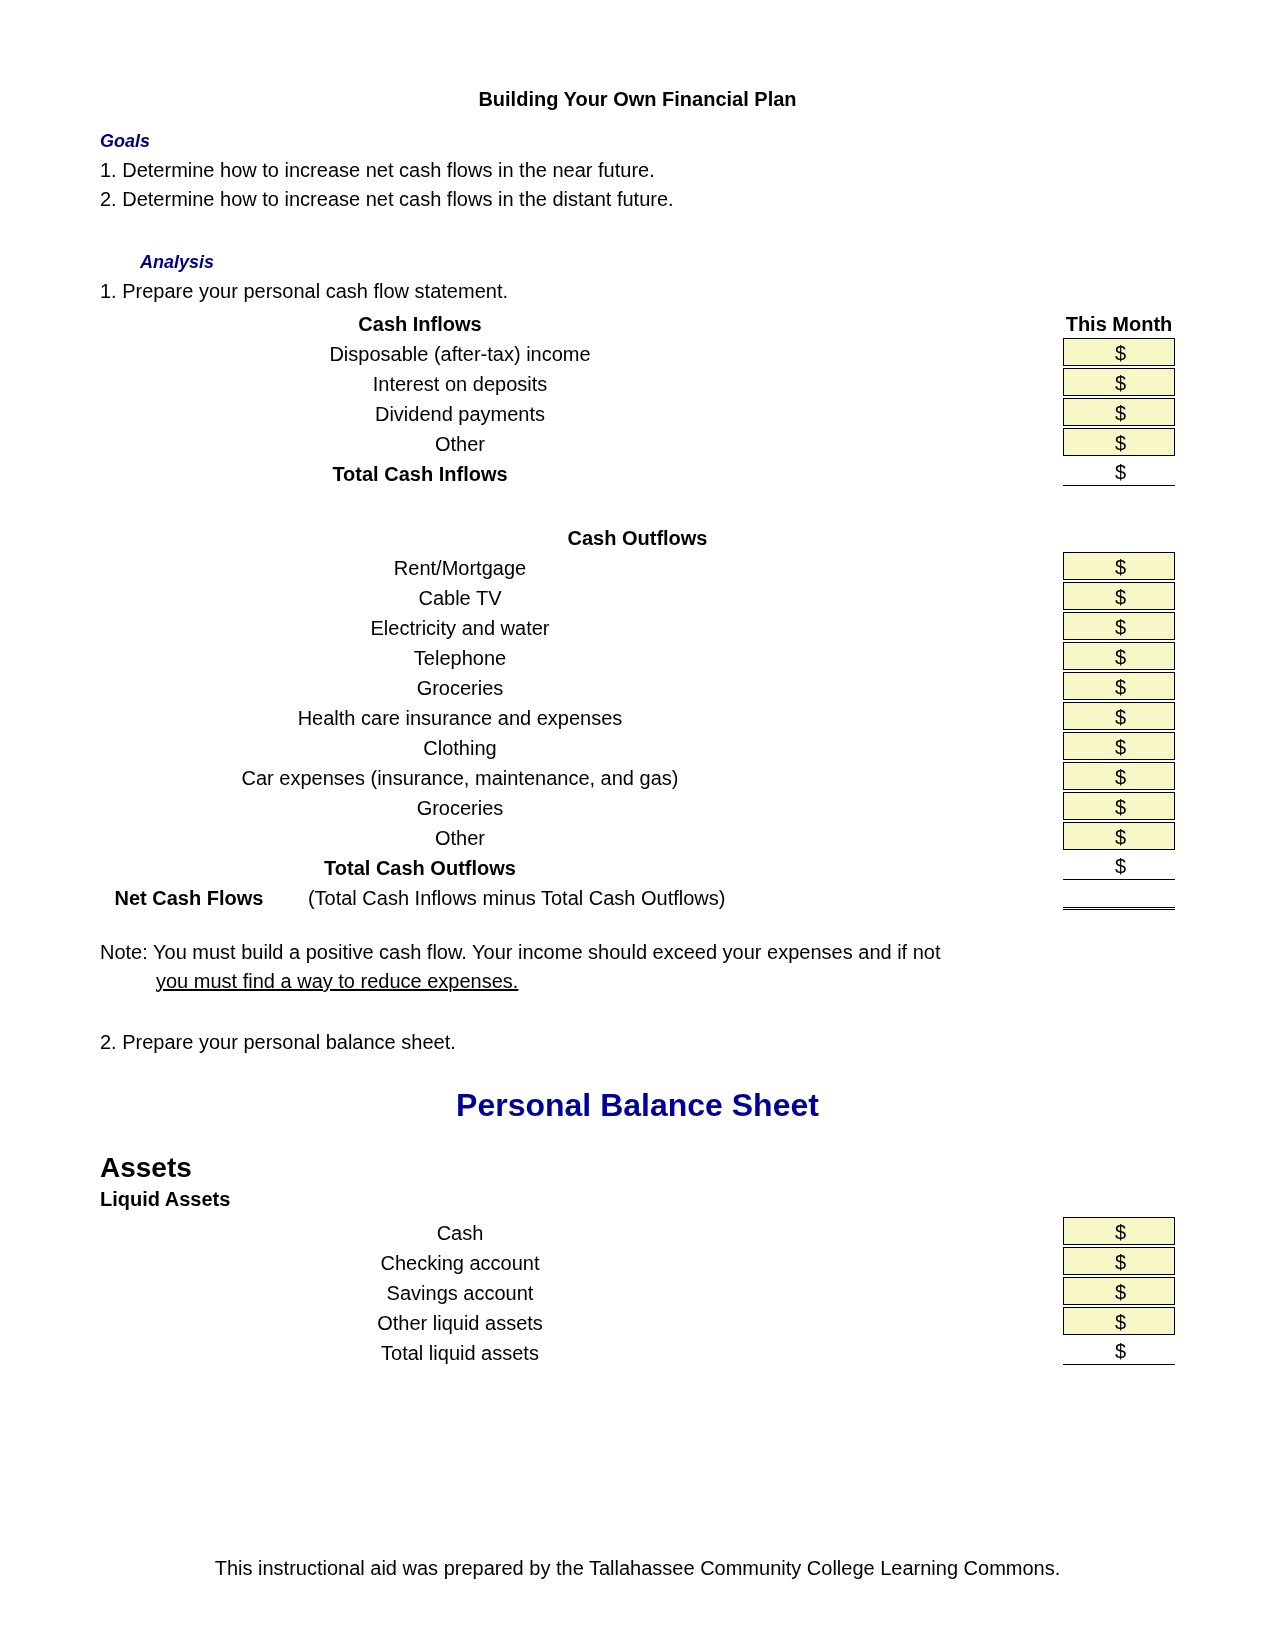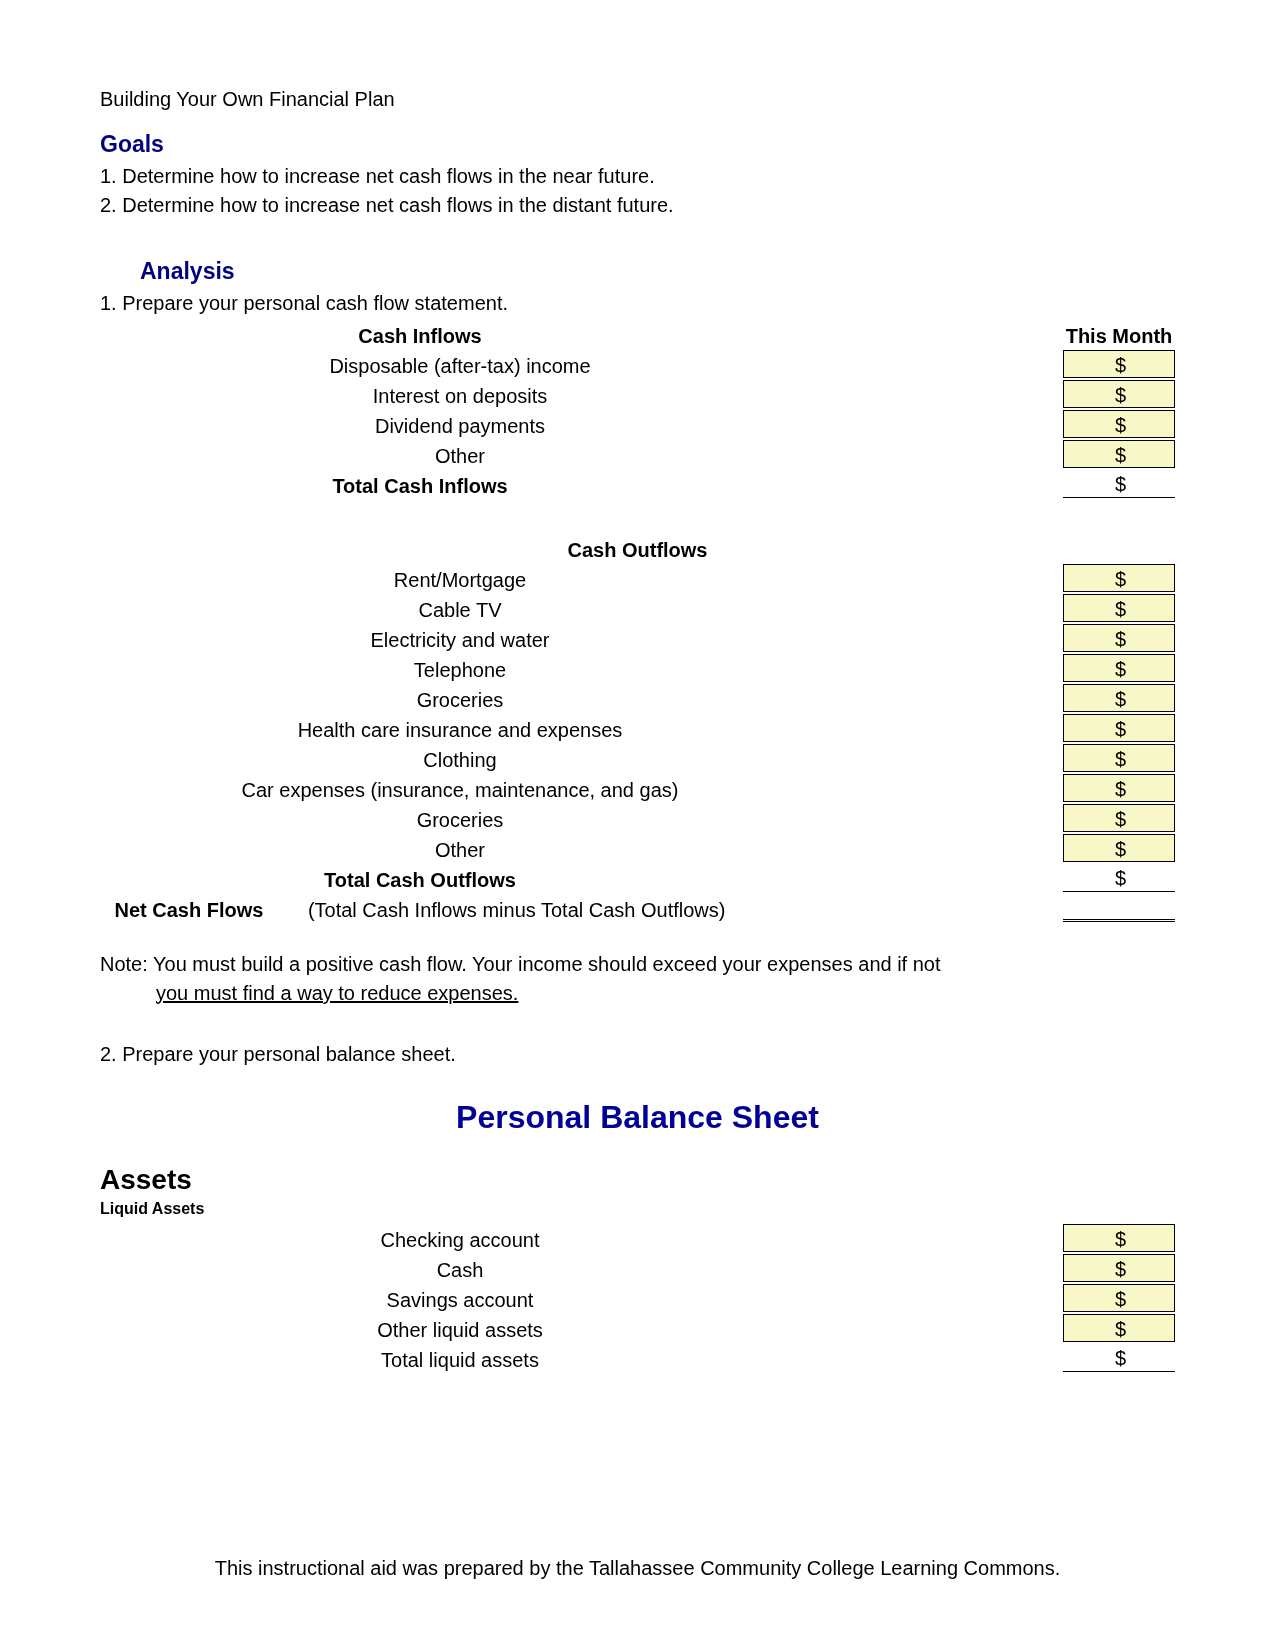--- a/index.html
+++ b/index.html
@@ -10,31 +10,32 @@
     font-family: Arial, Helvetica, sans-serif;
     color: #000;
     width: 1275px;
     height: 1650px;
     position: relative;
   }
   .page {
     padding: 88px 100px 40px 100px;
   }
   .doc-title {
-    text-align: left;
-    font-weight: normal;
+    text-align: center;
+    font-weight: bold;
     font-size: 20px;
     margin-bottom: 20px;
   }
   .sec-heading {
     color: #000080;
     font-weight: bold;
-    font-size: 23px;
+    font-size: 18px;
     margin-top: 4px;
     margin-bottom: 4px;
+    font-style: italic;
   }
   .line {
     font-size: 20px;
     line-height: 1.45;
   }
   .big-title {
     text-align: center;
     color: #000099;
     font-weight: bold;
     font-size: 32px;
@@ -86,21 +87,21 @@
     margin-left: 56px;
     text-decoration: underline;
   }
   .assets-heading {
     font-size: 28px;
     font-weight: bold;
     margin: 10px 0 4px 0;
   }
   .sub-heading {
     font-weight: bold;
-    font-size: 16px;
+    font-size: 20px;
     margin: 4px 0;
   }
   .footer {
     position: absolute;
     left: 0; right: 0;
     bottom: 70px;
     text-align: center;
     font-size: 20px;
   }
   .gap-above { margin-top: 38px; margin-left: 40px; }
@@ -296,29 +297,29 @@
   <table class="tbl">
     <colgroup>
       <col class="col-label">
         <col class="col-item">
         <col>
         <col class="col-amt">
     </colgroup>
     <tbody>
         <tr>
           <td></td>
+          <td>Cash</td>
+          <td></td>
+          <td>
+            <div class="amt-cell">$</div>
+          </td>
+        </tr>
+    <tr>
+          <td></td>
           <td>Checking account</td>
-          <td></td>
-          <td>
-            <div class="amt-cell">$</div>
-          </td>
-        </tr>
-    <tr>
-          <td></td>
-          <td>Cash</td>
           <td></td>
           <td>
             <div class="amt-cell">$</div>
           </td>
         </tr>
     <tr>
           <td></td>
           <td>Savings account</td>
           <td></td>
           <td>

